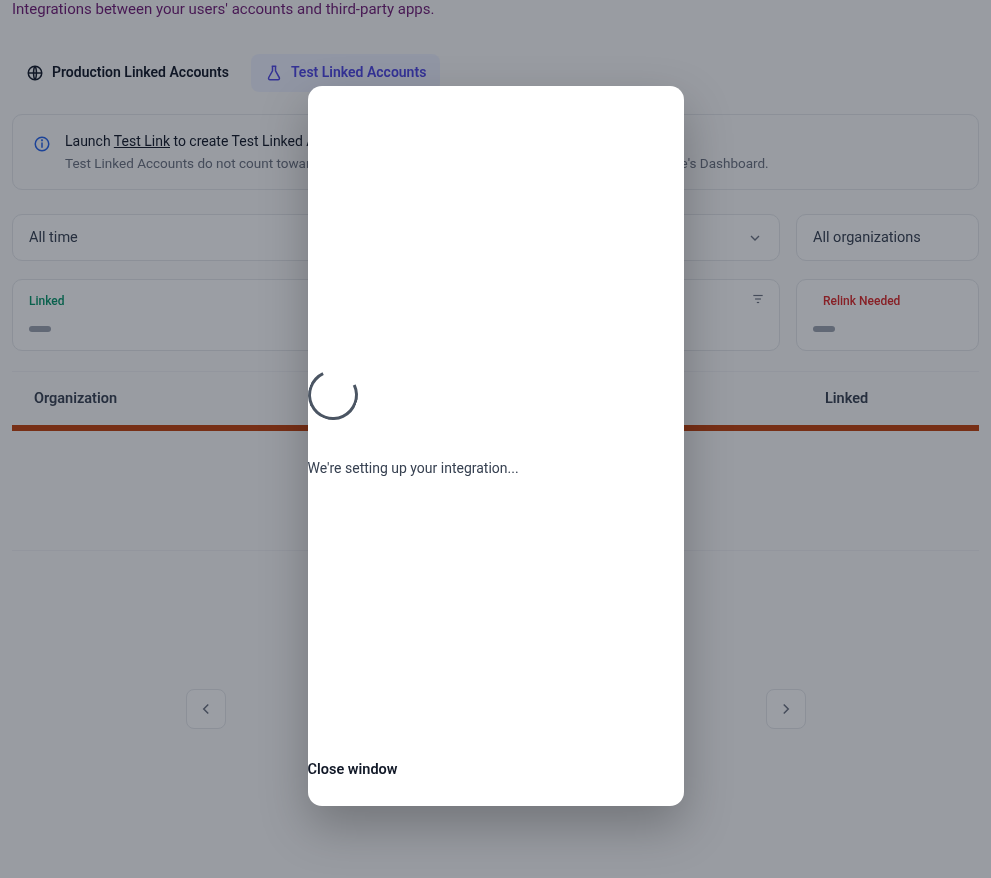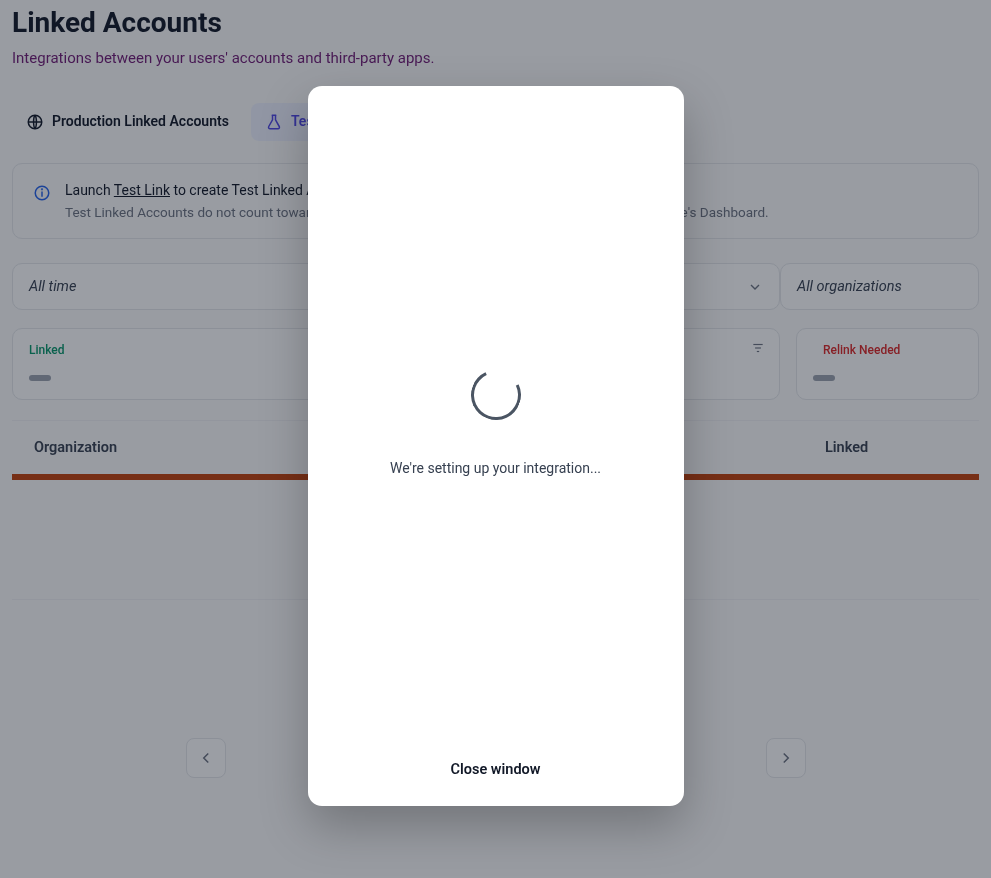--- a/index.html
+++ b/index.html
@@ -66,22 +66,22 @@
     color: #111827;
   }
   .info-banner .itext .link { text-decoration: underline; cursor:pointer; }
   .info-banner .isub {
     font-size: 13.5px;
     color: #6b7280;
     margin-top: 6px;
   }
   .filters-row {
     display: flex;
+    gap: 16px;
     margin-bottom: 18px;
-    font-style: italic;
   }
   .filter {
     border: 1px solid #e5e7eb;
     border-radius: 10px;
     padding: 14px 16px;
     font-size: 14.5px;
     color: #374151;
     display:flex;
     align-items:center;
     justify-content:space-between;
@@ -154,21 +154,21 @@
     padding-top: 86px;
   }
   .modal {
     width: 376px;
     height: 720px;
     background:#fff;
     border-radius:14px;
     box-shadow: 0 20px 48px rgba(0,0,0,0.25);
     display:flex;
     flex-direction:column;
-    align-items:center;
+    align-items:flex-start;
     position:relative;
   }
   .spinner {
     margin-top: 284px;
     width:50px; height:50px;
     border-radius:50%;
     border:3px solid #4b5563;
     border-top-color: transparent;
     transform: rotate(20deg);
   }
@@ -184,21 +184,20 @@
     font-weight:600;
     color:#111827;
     cursor:pointer;
   }
   svg { display:block; }
 </style>
 </head>
 <body>
 
 <div class="page">
-  <h1 class="page-title">Linked Accounts</h1>
   <p class="page-subtitle">Integrations between your users' accounts and third-party apps.</p>
 
   <div class="tabs">
     <div class="tab">
       <span class="icon">
         <svg viewBox="0 0 24 24" width="18" height="18" fill="none" stroke="currentColor" stroke-width="2">
           <circle cx="12" cy="12" r="9"></circle>
           <path d="M3 12h18"></path>
           <path d="M12 3c2.5 3 2.5 15 0 18"></path>
           <path d="M12 3c-2.5 3-2.5 15 0 18"></path>

